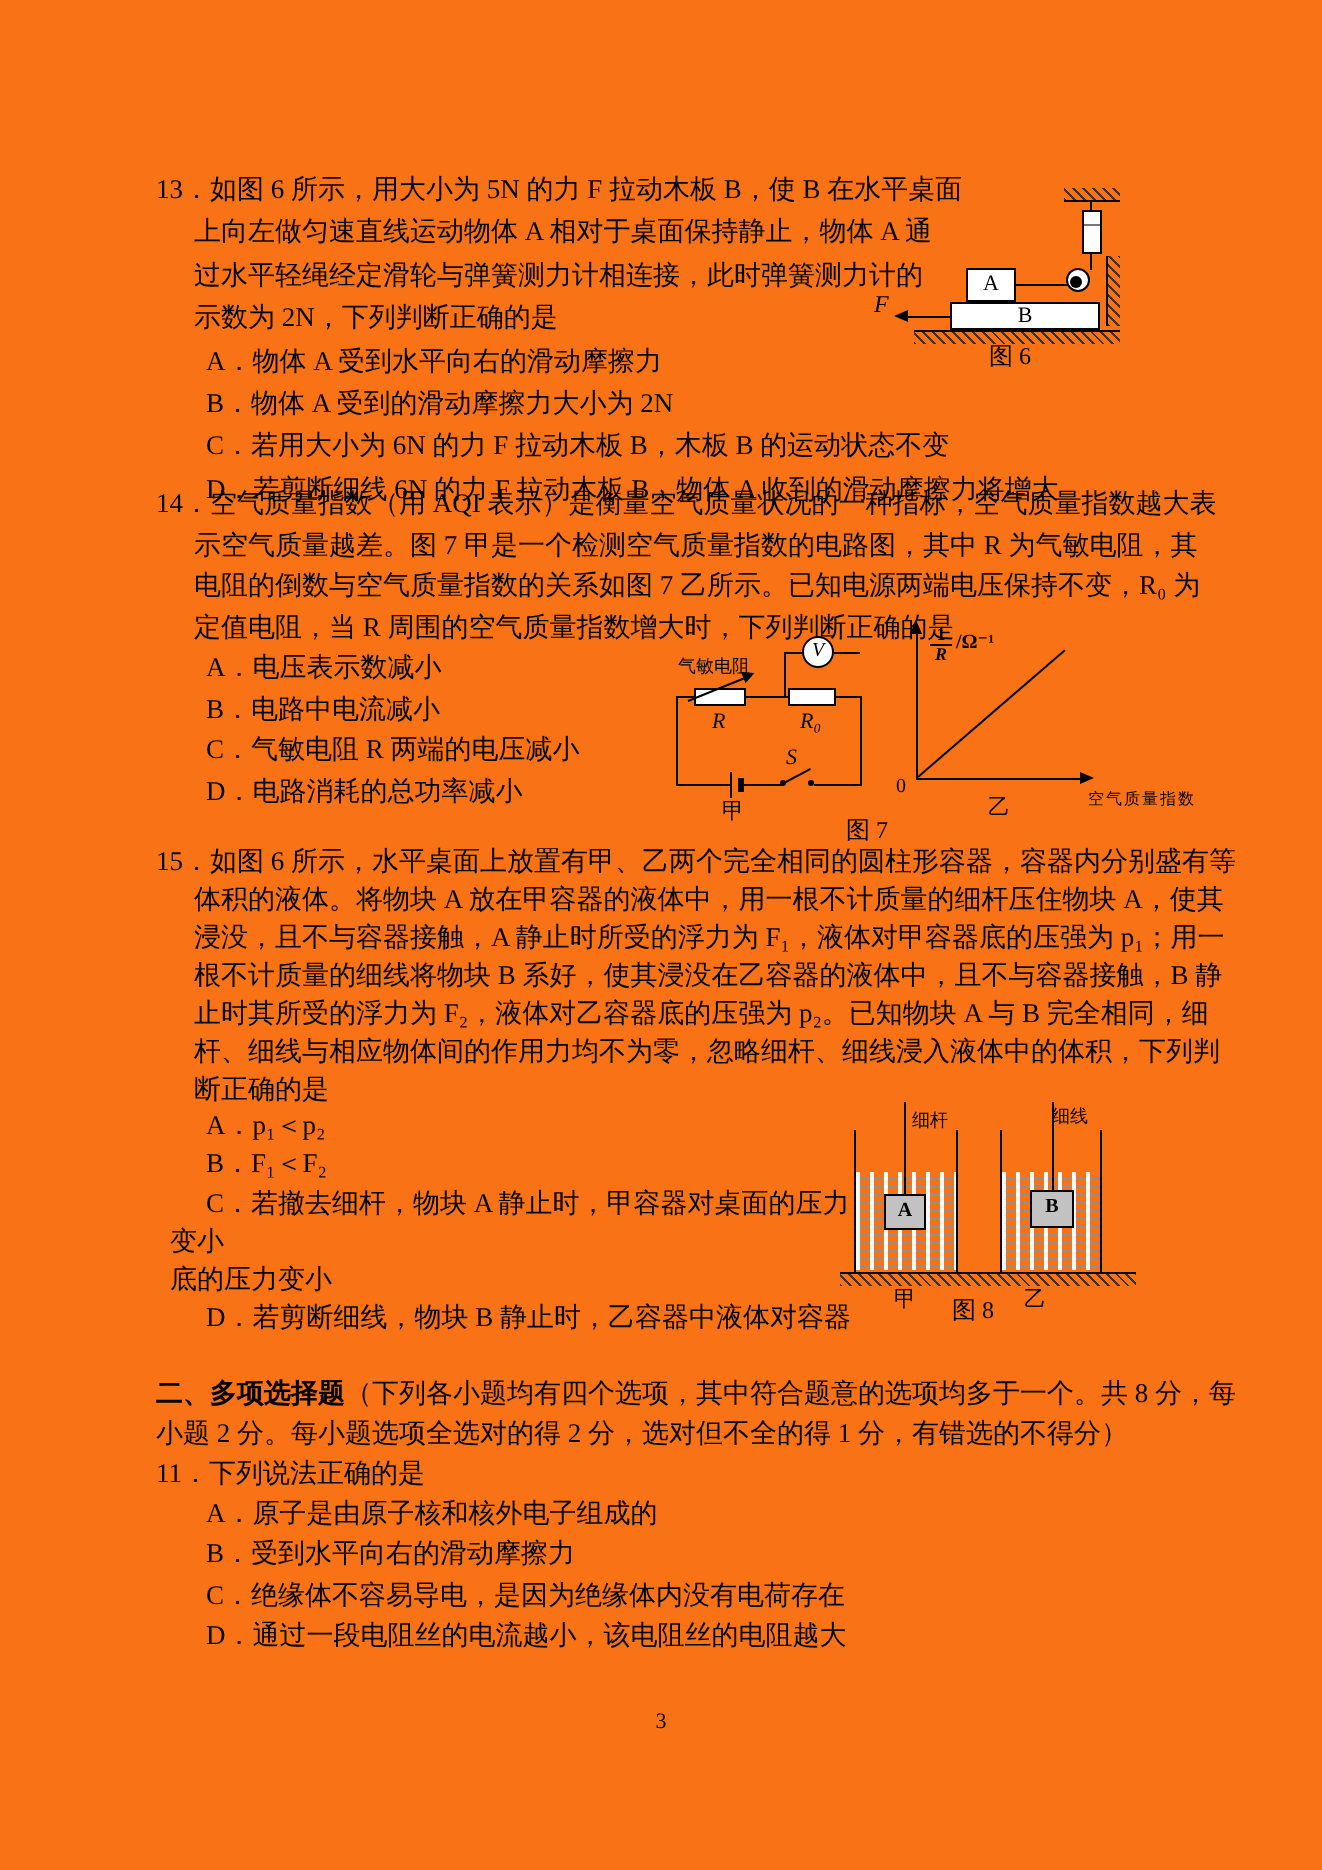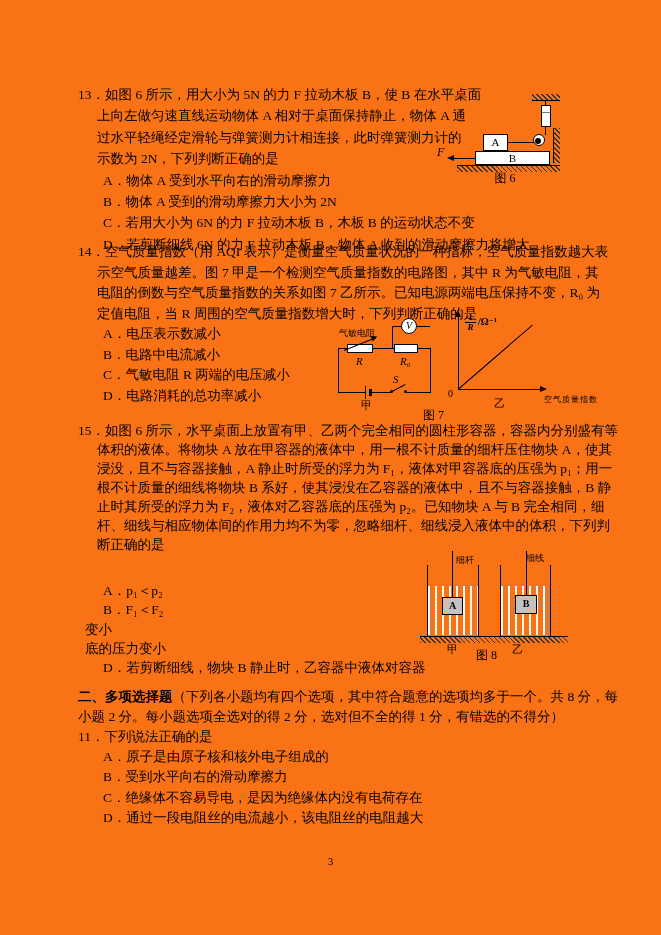--- a/index.html
+++ b/index.html
@@ -6,21 +6,21 @@
   body { width:661px; height:935px; font-family:"Liberation Serif","DejaVu Serif",serif; color:#000; }
   .page { position:relative; width:661px; height:935px; background:#f97316; overflow:hidden; }
   .tblock { position:absolute; font-size:13.5px; }
   .qline { white-space:nowrap; }
   .qline[data-cls="cont"] { padding-left:19px; }
   .qline[data-cls="opt"] { padding-left:25px; }
   .qline[data-cls="optcont"] { padding-left:7px; }
   .q13 { left:78px; top:84px;  line-height:21.4px; }
   .q14 { left:78px; top:242px; line-height:20.5px; }
   .q15s{ left:78px; top:421px; line-height:19.0px; }
-  .q15o{ left:78px; top:581px; line-height:19.3px; }
+  .q15o{ left:78px; top:553px; line-height:19.3px; }
   .sec2{ left:78px; top:687px; line-height:20.4px; }
   .q16 { left:78px; top:727px; line-height:20.2px; }
   .bold { font-weight:bold; }
   .fig { position:absolute; }
   .ln  { position:absolute; background:#000; }
   .bx  { position:absolute; border:1px solid #000; background:#fff; box-sizing:border-box; }
   .gblk{ position:absolute; border:1px solid #000; background:#c2c2c2; box-sizing:border-box;
          text-align:center; font-weight:bold; font-size:10px; line-height:16px; }
   .figlabel { position:absolute; font-size:12px; white-space:nowrap; }
   .lab11 { font-size:11px; }
@@ -142,20 +142,21 @@
       <div class="qline" data-cls="cont">浸没，且不与容器接触，A 静止时所受的浮力为 F₁，液体对甲容器底的压强为 p₁；用一</div>
       <div class="qline" data-cls="cont">根不计质量的细线将物块 B 系好，使其浸没在乙容器的液体中，且不与容器接触，B 静</div>
       <div class="qline" data-cls="cont">止时其所受的浮力为 F₂，液体对乙容器底的压强为 p₂。已知物块 A 与 B 完全相同，细</div>
       <div class="qline" data-cls="cont">杆、细线与相应物体间的作用力均不为零，忽略细杆、细线浸入液体中的体积，下列判</div>
       <div class="qline" data-cls="cont">断正确的是</div>
     </div>
   <div class="tblock q15o">
 
   <div class="qline" data-cls="opt">A．p₁＜p₂</div>
       <div class="qline" data-cls="opt">B．F₁＜F₂</div>
+      <div class="qline" data-cls="opt">C．若撤去细杆，物块 A 静止时，甲容器对桌面的压力</div>
       <div class="qline" data-cls="optcont">变小</div>
       <div class="qline" data-cls="optcont">底的压力变小</div>
       <div class="qline" data-cls="opt">D．若剪断细线，物块 B 静止时，乙容器中液体对容器</div>
     </div>
 
   <div class="fig" style="left:420px;top:548px;width:190px;height:114px;">
     <div class="figlabel lab9" style="left:36px;top:6px;">细杆</div>
     <div class="figlabel lab9" style="left:106px;top:4px;">细线</div>
     <div class="ln" style="left:7px;top:17px;width:1px;height:71px;"></div>
     <div class="ln" style="left:58px;top:17px;width:1px;height:71px;"></div>

